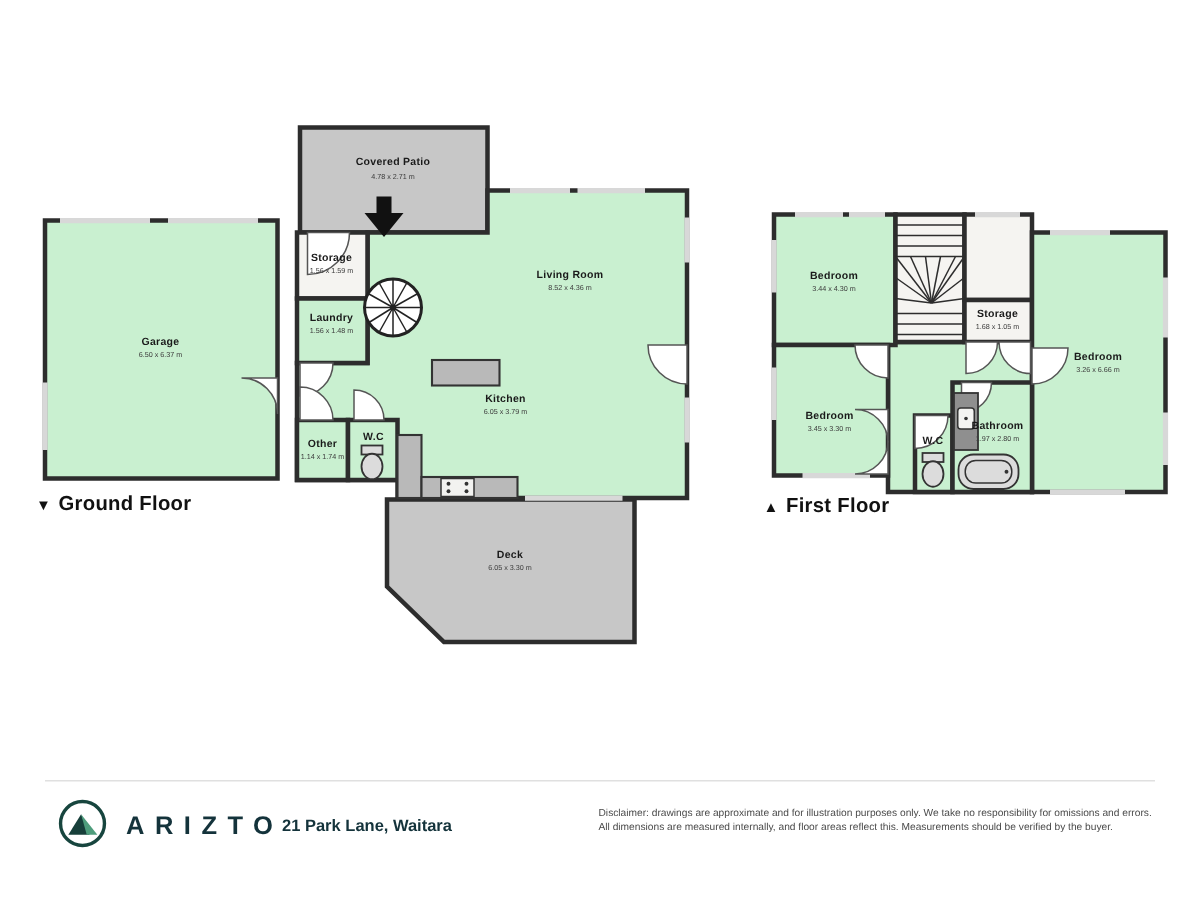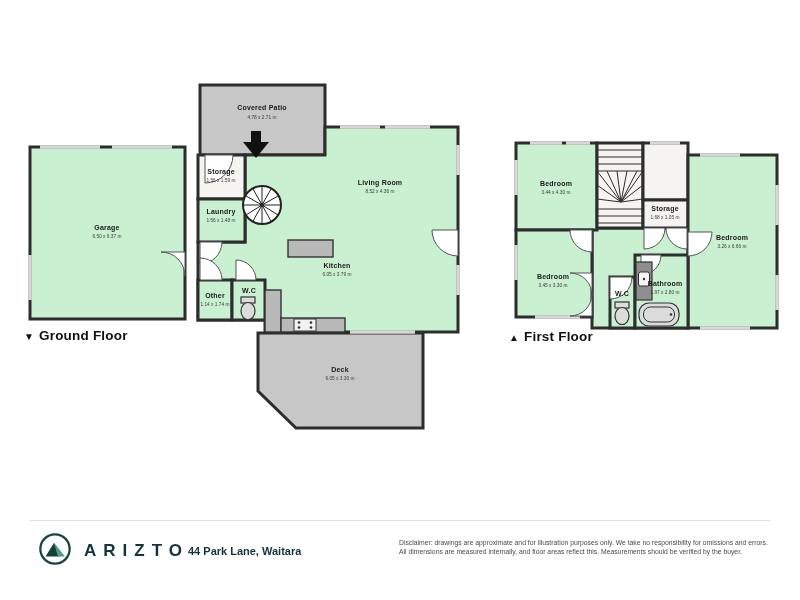--- a/index.html
+++ b/index.html
@@ -232,20 +232,20 @@
 
   <div class="footer-rule"></div>
 
   <svg class="logo" viewBox="0 0 36 36">
     <circle cx="18" cy="18" r="15.5" fill="#ffffff" stroke="#17453e" stroke-width="2.4"></circle>
     <polygon points="8,26 17,11.5 23,26" fill="#173f3a"></polygon>
     <polygon points="17,11.5 28.5,26 21,26" fill="#4e9d7c"></polygon>
   </svg>
 
   <div class="brand">ARIZTO</div>
-  <div class="address">44 Park Lane, Waitara</div>
+  <div class="address">21 Park Lane, Waitara</div>
 
   <div class="disclaimer">
     <div>Disclaimer: drawings are approximate and for illustration purposes only. We take no responsibility for omissions and errors.</div>
     <div>All dimensions are measured internally, and floor areas reflect this. Measurements should be verified by the buyer.</div>
   </div>
 
 </div>
 
 </body></html>

